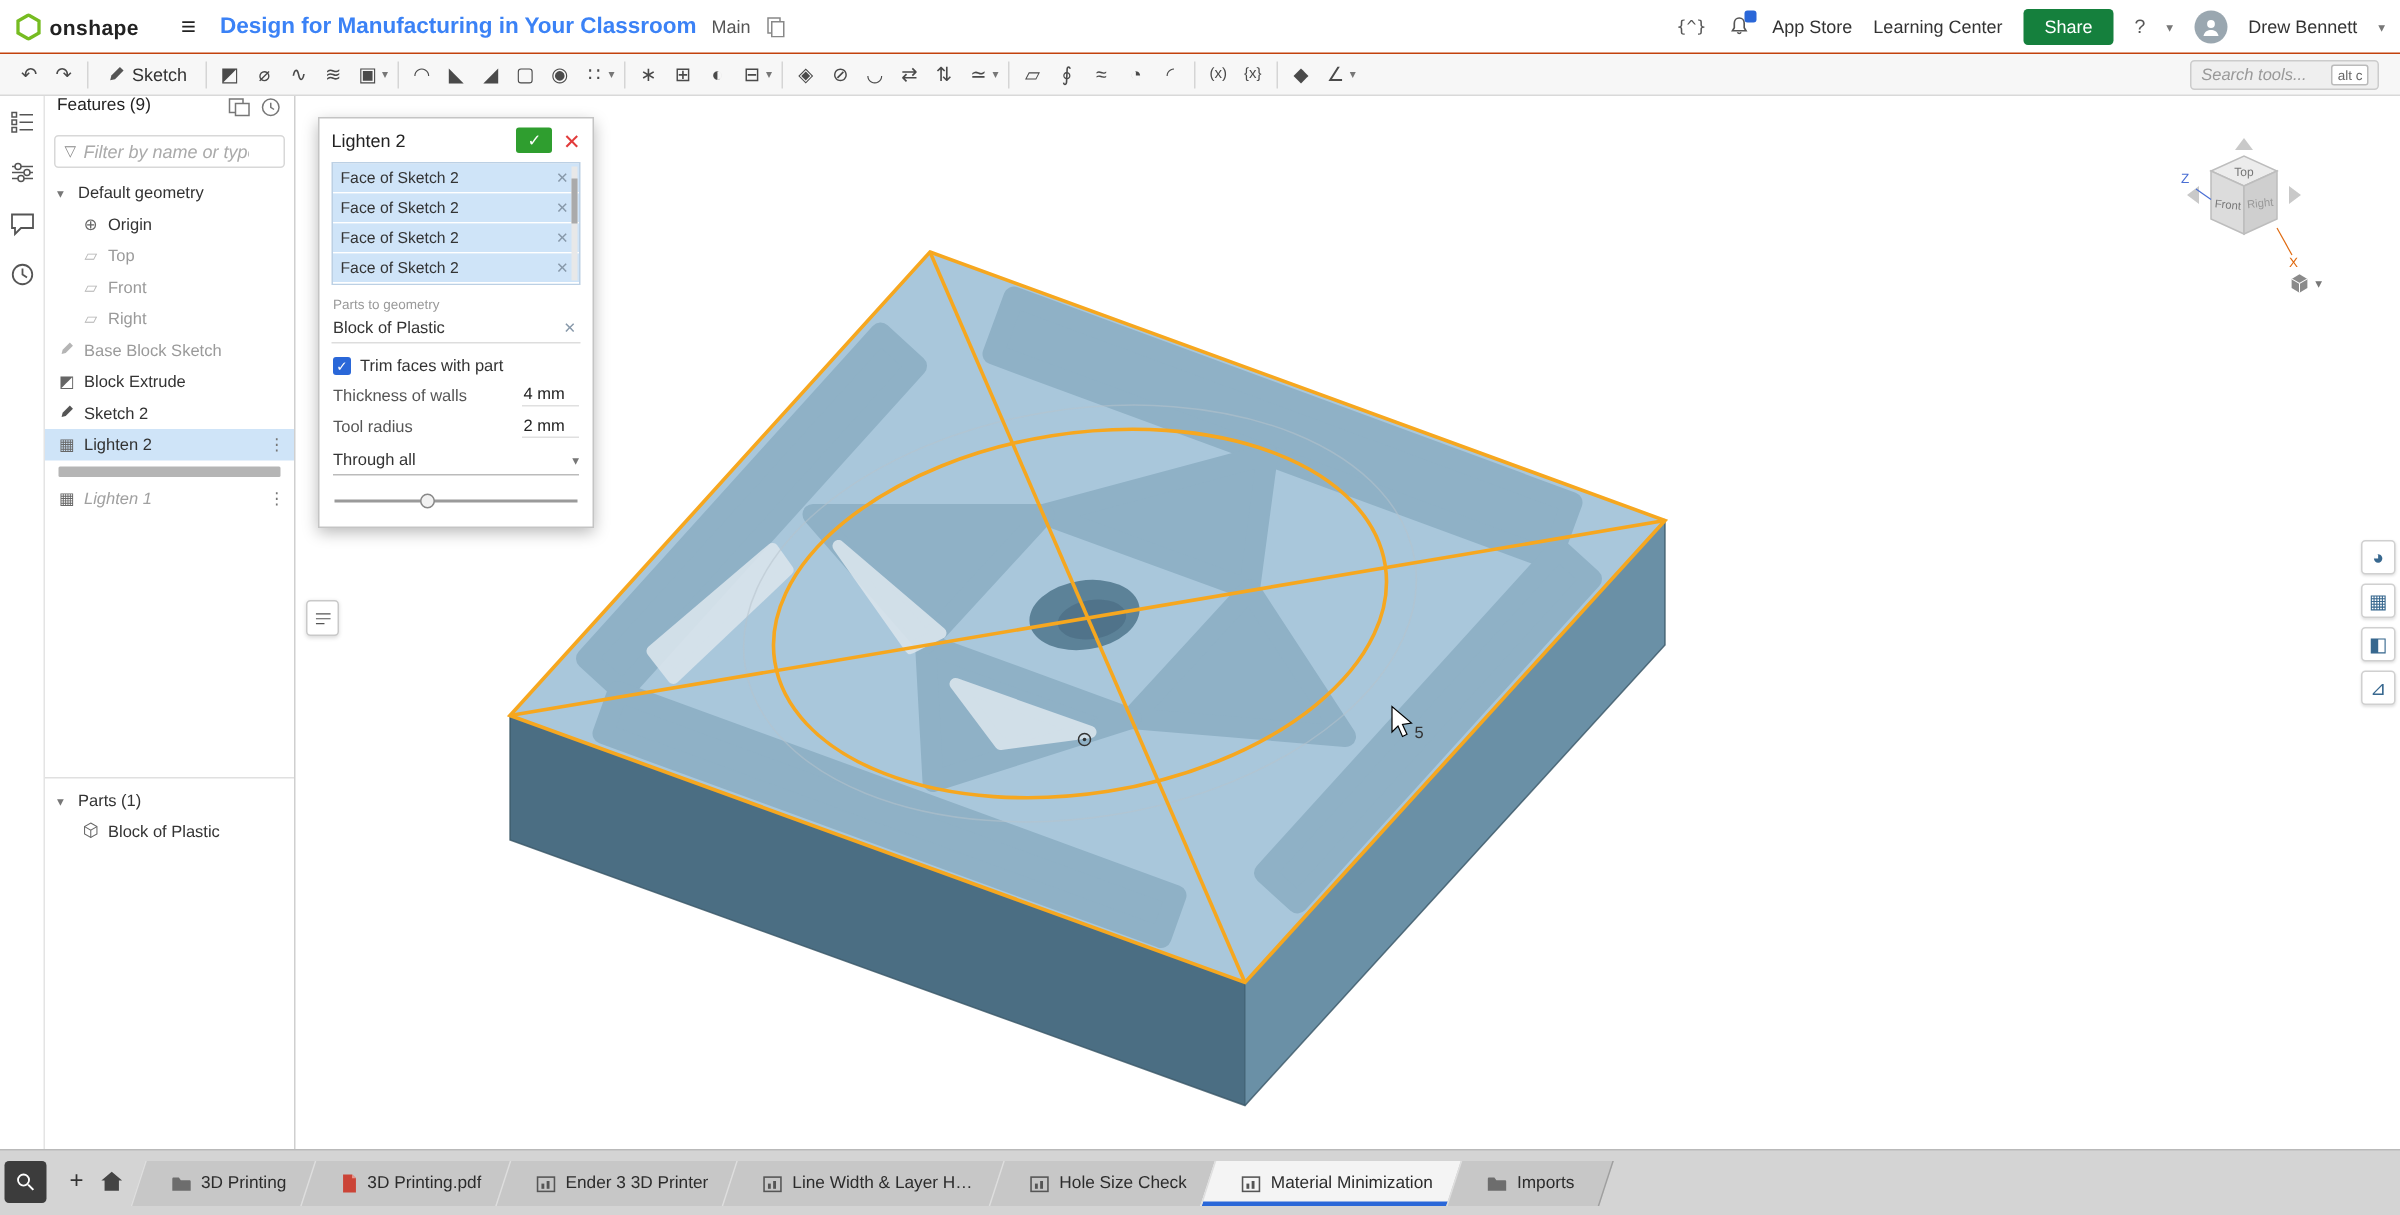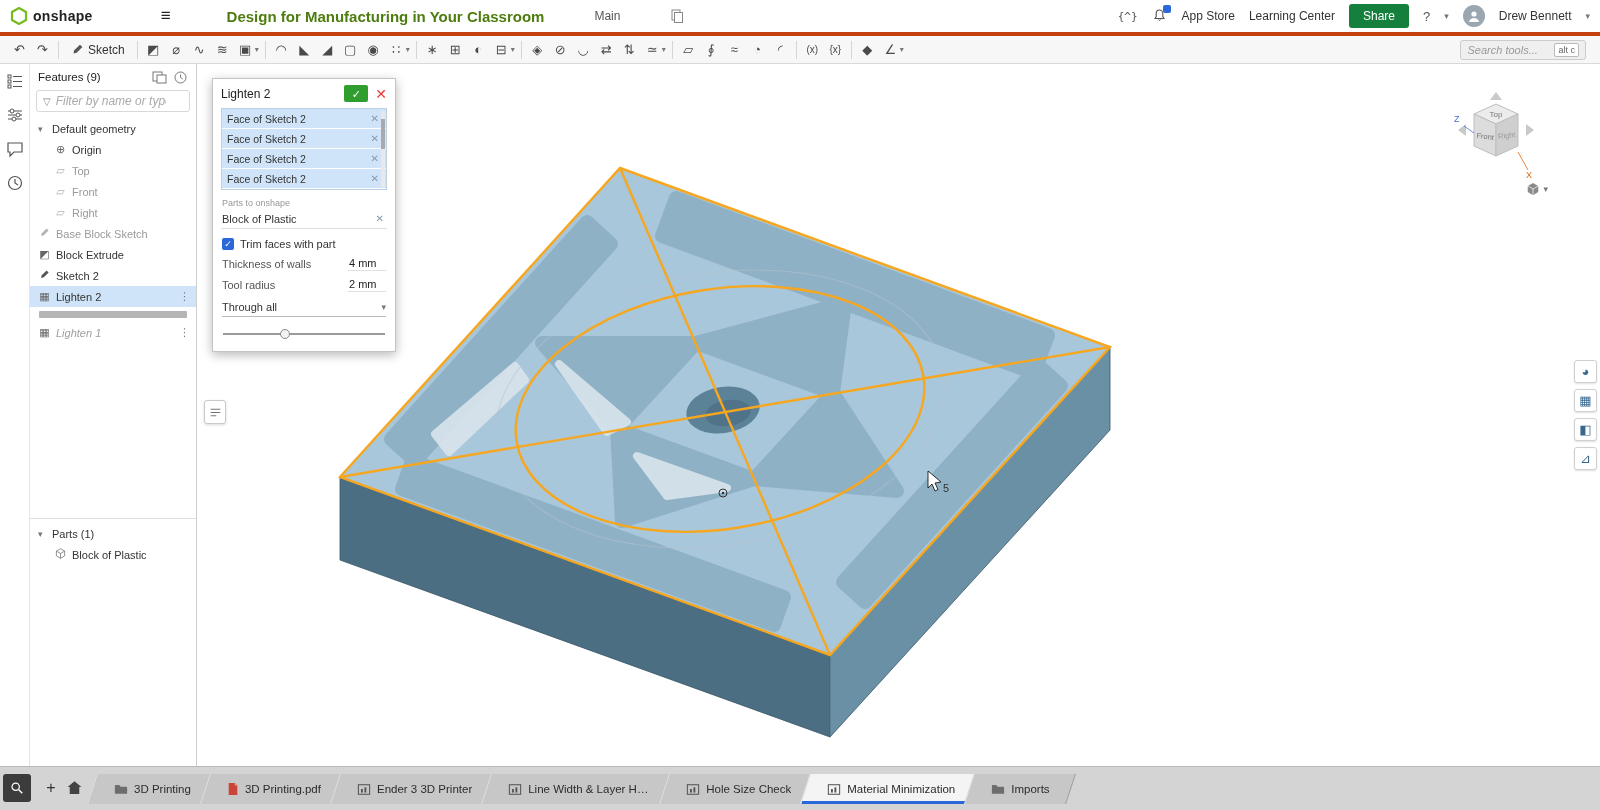--- a/index.html
+++ b/index.html
@@ -1,23 +1,23 @@
 <!DOCTYPE html>
 <html><head>
 <meta charset="utf-8">
 <style>
   * { margin:0; padding:0; box-sizing:border-box; }
   html,body { width:1600px; height:810px; overflow:hidden; font-family:"Liberation Sans", sans-serif; background:#fff; color:#333; }
 
   
-  #header { position:absolute; top:0; left:0; width:1600px; height:36px; background:#fff; border-bottom:4px solid #c2410c; display:flex; align-items:center; padding:0 10px; z-index:30;gap:40px; }
+  #header { position:absolute; top:0; left:0; width:1600px; height:36px; background:#fff; border-bottom:1px solid #c2410c; display:flex; align-items:center; padding:0 10px; z-index:30; }
   .logo { display:flex; align-items:center; gap:5px; margin-right:28px; }
   .logo-text { font-weight:bold; font-size:14px; color:#222; letter-spacing:.3px; }
   .menu-btn { font-size:17px; color:#222; margin-right:16px; cursor:pointer; }
-  .doc-title { font-size:15px; font-weight:bold; color:#4d7c0f; margin-right:10px; }
+  .doc-title { font-size:15px; font-weight:bold; color:#3b82f6; margin-right:10px; }
   .workspace { font-size:12px; color:#555; margin-right:10px; }
   .hdr-right { margin-left:auto; display:flex; align-items:center; gap:14px; }
   .fs-icon { font-family:"DejaVu Sans Mono", monospace; font-size:11px; color:#555; }
   .bell { position:relative; width:16px; height:16px; }
   .bell .dot { position:absolute; top:-3px; right:-3px; width:8px; height:8px; background:#2a67d8; border-radius:2px; color:#2a67d8; font-size:6px; overflow:hidden; line-height:8px; text-align:center; }
   .hdr-link { font-size:12px; color:#333; cursor:pointer; }
   .share-btn { background:#15803d; color:#fff; font-size:12px; border:none; border-radius:3px; padding:5px 14px; cursor:pointer; }
   .help { font-size:13px; color:#555; }
   .avatar { width:22px; height:22px; border-radius:50%; background:#9aa7b0; display:inline-flex; align-items:center; justify-content:center; }
   .user-name { font-size:12px; color:#333; }
@@ -34,21 +34,21 @@
   .search-box input { border:none; background:transparent; outline:none; font-size:11px; width:82px; color:#444; font-family:"Liberation Sans", sans-serif; }
   .search-box input::placeholder { color:#999; font-style:italic; }
   .kbd { font-size:9px; color:#666; border:1px solid #bbb; background:#fff; border-radius:2px; padding:0 3px; line-height:12px; }
 
   
   #leftrail { position:absolute; top:64px; left:0; width:30px; bottom:44px; background:#fff; border-right:1px solid #e4e4e4; display:flex; flex-direction:column; align-items:center; padding-top:8px; gap:16px; z-index:20; }
   .rail-icon { width:18px; height:18px; cursor:pointer; }
 
   
   #features { position:absolute; top:64px; left:30px; width:167px; bottom:44px; background:#fff; border-right:1px solid #cfcfcf; font-size:11px; z-index:20; }
-  .fp-header { display:flex; align-items:center; height:26px; padding:0 8px; }
+  .fp-header { display:flex; height:26px; padding:0 8px; }
   .fp-title { font-size:11.5px; color:#222; }
   .fp-header .spacer { flex:1; }
   .fp-hicon { width:15px; height:15px; margin-left:6px; cursor:pointer; }
   .fp-filter { display:flex; align-items:center; gap:5px; margin:0 6px 6px 6px; border:1px solid #d8d8d8; border-radius:3px; padding:3px 6px; }
   .fp-filter input { border:none; outline:none; font-size:12px; width:110px; color:#444; font-family:"Liberation Sans", sans-serif; }
   .fp-filter input::placeholder { color:#aaa; font-style:italic; }
   .funnel { color:#888; font-size:10px; }
   .tree-row { display:flex; align-items:center; height:21px; padding-left:8px; gap:5px; cursor:pointer; position:relative; }
   .tree-row.indent1 { padding-left:24px; }
   .tree-row .ti { width:13px; text-align:center; font-size:11px; color:#666; }
@@ -430,21 +430,21 @@
       <span class="x-small">✕</span>
     </div>
     <div class="sel-row">
       <span class="sel-label">Face of Sketch 2</span>
       <span class="x-small">✕</span>
     </div>
     <div class="sel-scrollbar">
         <div class="sel-thumb"></div>
       </div>
   </div>
-  <div class="dlg-sublabel">Parts to onshape</div>
+  <div class="dlg-sublabel">Parts to geometry</div>
   <div class="part-row">
     <span class="part-label">Block of Plastic</span>
     <span class="x-small">✕</span>
   </div>
   <div class="chk-row">
     <span class="checkbox">✓</span>
     <span>Trim faces with part</span>
   </div>
   <div class="field-row">
     <span class="field-label">Thickness of walls</span>

